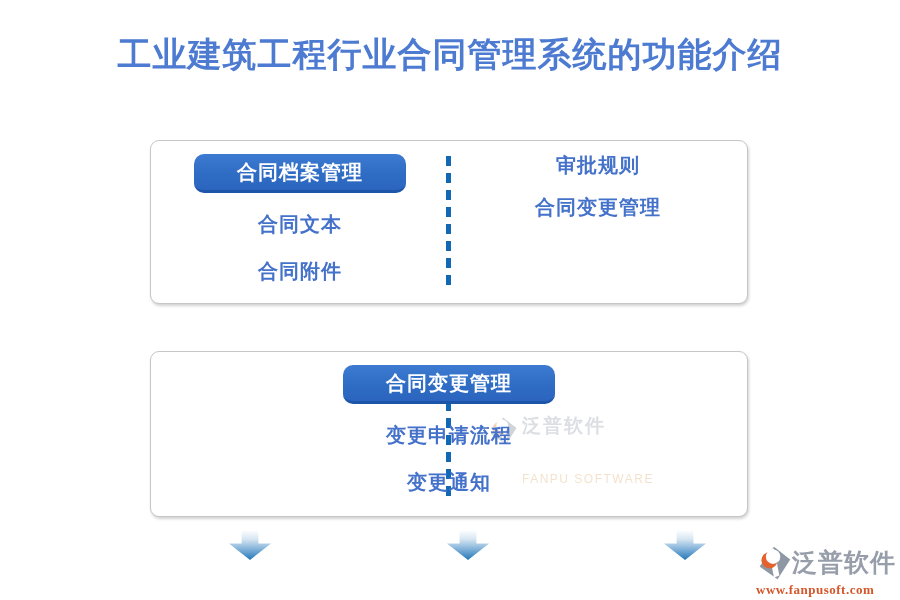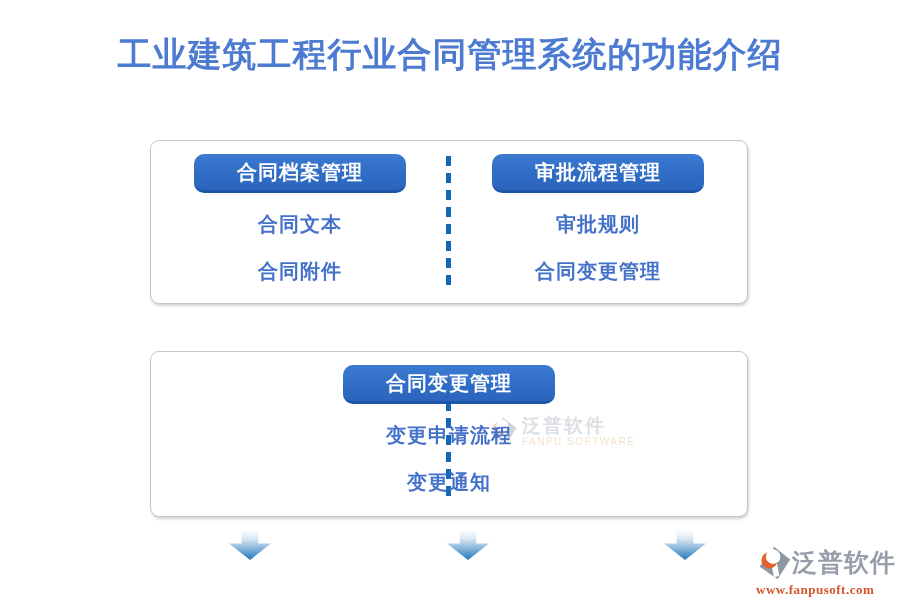--- a/index.html
+++ b/index.html
@@ -44,21 +44,21 @@
   .divider{
     position:absolute;left:calc(50% - 3px);top:15px;bottom:14px;width:5px;
     background:repeating-linear-gradient(to bottom,#1268b4 0px,#1268b4 10px,transparent 10px,transparent 17px);
   }
   .watermark{
     position:absolute;z-index:0;left:337px;top:64px;
     display:flex;align-items:flex-start;opacity:0.55;
   }
   .watermark .wm-text{display:flex;flex-direction:column;margin-left:4px;}
   .wm-brand{font-size:19px;font-weight:bold;color:#bfc5cd;letter-spacing:2px;line-height:20px;}
-  .wm-sub{font-size:10px;color:#e9cba4;letter-spacing:1.5px;font-family:"Liberation Sans","DejaVu Sans",sans-serif;}
+  .wm-sub{font-size:12px;color:#e9cba4;letter-spacing:1.5px;font-family:"Liberation Sans","DejaVu Sans",sans-serif;margin-top:36px;}
   .arrow{
     position:absolute;top:530px;width:42px;height:30px;
     background:linear-gradient(180deg,#ffffff 0%,#d7e6f2 30%,#7fb0d8 65%,#2277b8 100%);
     clip-path:polygon(30% 0%,70% 0%,70% 45%,100% 45%,50% 100%,0% 45%,30% 45%);
   }
   .arrow.a1{left:229px;}
   .arrow.a2{left:447px;}
   .arrow.a3{left:664px;}
   .footer-logo{
     position:absolute;left:756px;top:545px;width:140px;
@@ -79,21 +79,20 @@
   <h1 class="title">工业建筑工程行业合同管理系统的功能介绍</h1>
 
   <section class="panel panel1">
     <div class="col">
       <div class="pill">合同档案管理</div>
       <div class="item">合同文本</div>
       <div class="item">合同附件</div>
     </div>
     <div class="divider"></div>
     <div class="col">
-      <div class="pill">审批流程管理</div>
       <div class="item">审批规则</div>
       <div class="item">合同变更管理</div>
     </div>
   </section>
 
   <section class="panel panel2">
     <div class="watermark">
       <span>
         <svg width="30" height="30" viewBox="0 0 40 40">
           <path d="M20 2 L38 16 L24 38 L4 24 Z" fill="#aab1bb"></path>

